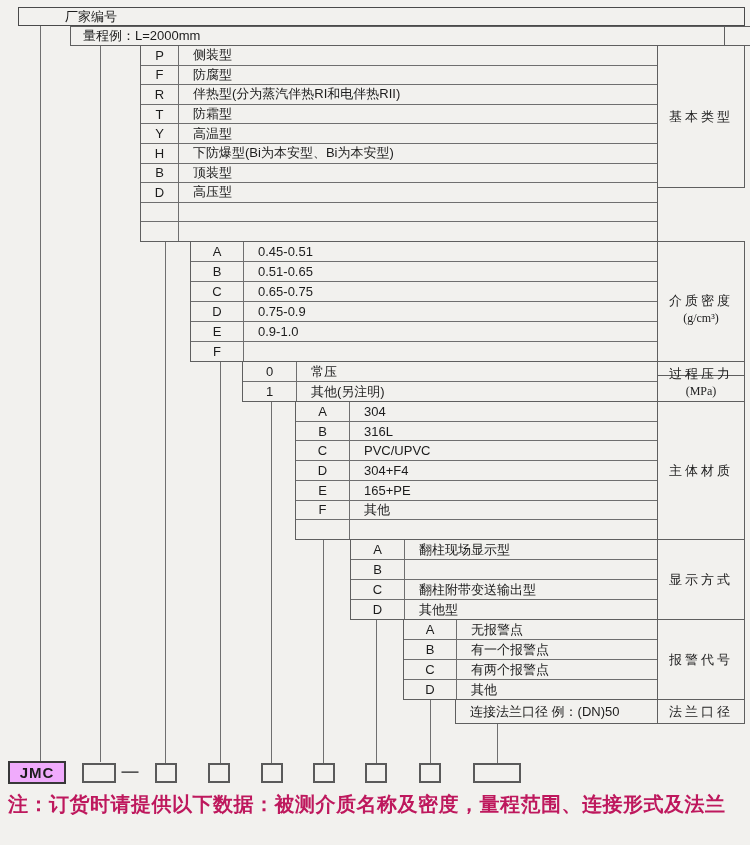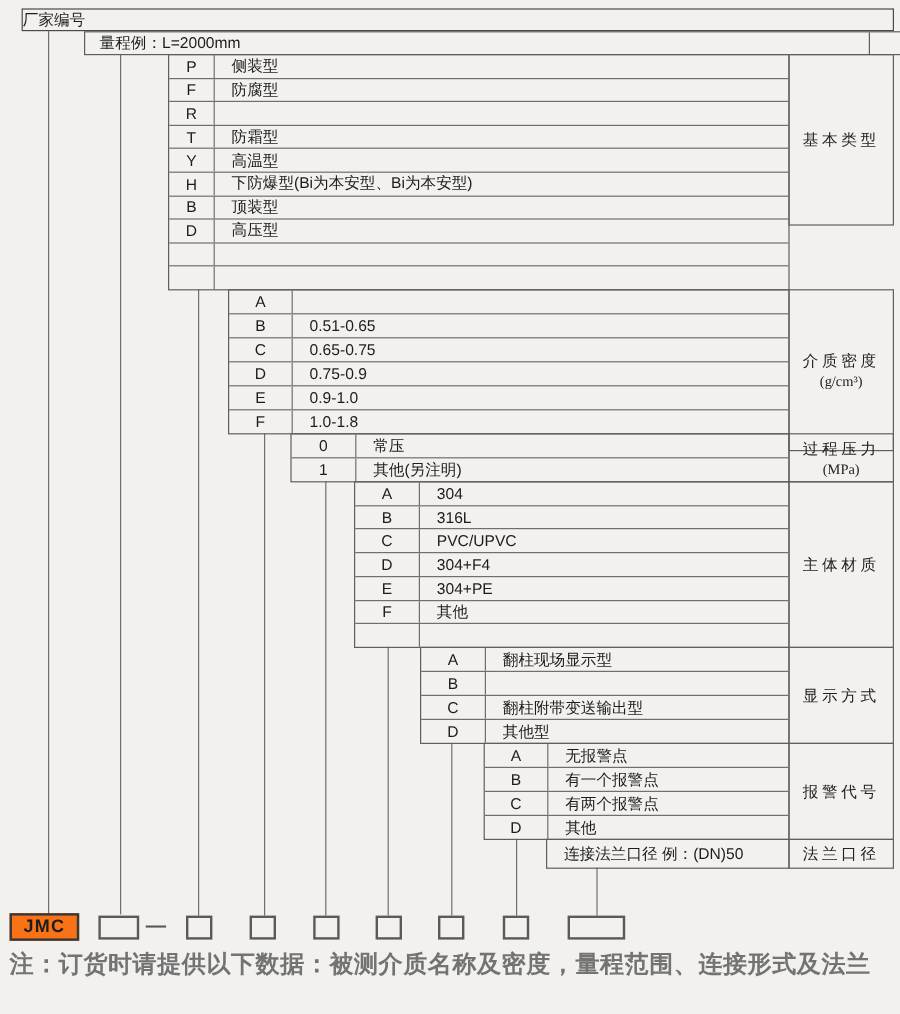--- a/index.html
+++ b/index.html
@@ -3,21 +3,21 @@
 <meta charset="utf-8">
 <style>
   html,body{margin:0;padding:0;background:#ffffff;}
   #canvas{
     position:relative;width:750px;height:845px;background:#f2f1ee;
     font-family:"Liberation Sans","DejaVu Sans",sans-serif;color:#1c1c1c;overflow:hidden;
   }
   .vline{position:absolute;width:1px;background:#6f6f6f;}
   .cellbox{position:absolute;box-sizing:border-box;border:1px solid #5f5f5f;}
   #factory-box{left:18px;top:7px;width:727px;height:19px;display:flex;align-items:center;
-    font-size:13px;border-color:#4a4a4a;}
+    padding-left:46px;font-size:13px;border-color:#4a4a4a;}
   #range-row{left:70px;top:26px;width:743px;height:20px;display:flex;}
   #range-text{flex:1;display:flex;align-items:center;padding-left:12px;font-size:13px;}
   #range-label-cell{width:88px;box-sizing:border-box;border-left:1px solid #5f5f5f;
     display:flex;align-items:center;justify-content:center;
     font-family:"Liberation Serif","DejaVu Serif",serif;font-size:13px;letter-spacing:3px;}
   .section{position:absolute;box-sizing:border-box;border:1px solid #5f5f5f;
     display:flex;flex-direction:column;}
   .row{flex:1;display:flex;border-top:1px solid #6f6f6f;min-height:0;align-items:stretch;}
   .row:first-child{border-top:none;}
   .code{display:flex;align-items:center;justify-content:center;
@@ -28,21 +28,21 @@
     border:1px solid #5f5f5f;display:flex;flex-direction:column;align-items:center;
     justify-content:center;font-family:"Liberation Serif","DejaVu Serif",serif;
     font-size:13px;letter-spacing:3px;color:#222;text-align:center;}
   .label-sub{letter-spacing:0;font-size:12px;margin-top:1px;}
   #flange-row{left:455px;top:699px;width:203px;height:25px;display:flex;
     align-items:center;padding-left:14px;font-size:13px;white-space:nowrap;}
   .model-box{position:absolute;top:763px;height:20px;box-sizing:border-box;
     border:2px solid #5a5a5a;}
   #jmc-box{position:absolute;left:8px;top:761px;width:58px;height:23px;box-sizing:border-box;
     border:2px solid #383838;display:flex;align-items:center;justify-content:center;
-    font-weight:bold;font-size:15px;letter-spacing:1px;background:#f97316;}
+    font-weight:bold;font-size:15px;letter-spacing:1px;background:#f0abfc;}
   #model-dash{position:absolute;left:115px;top:762px;width:30px;height:20px;display:flex;
     align-items:center;justify-content:center;color:#555;font-size:17px;font-weight:bold;}
   #note{position:absolute;left:8px;top:791px;width:742px;font-weight:bold;
     font-size:20px;line-height:27px;letter-spacing:0.5px;}
 </style>
 </head>
 <body>
 
 <div id="canvas" style="background: rgb(242, 241, 238);">
 
@@ -70,20 +70,21 @@
         <div class="row">
           <div class="code" style="width: 37px;">P</div>
           <div class="desc">侧装型</div>
         </div>
         <div class="row">
           <div class="code" style="width: 37px;">F</div>
           <div class="desc">防腐型</div>
         </div>
         <div class="row">
           <div class="code" style="width: 37px;">R</div>
+          <div class="desc">伴热型(分为蒸汽伴热RI和电伴热RII)</div>
         </div>
         <div class="row">
           <div class="code" style="width: 37px;">T</div>
           <div class="desc">防霜型</div>
         </div>
         <div class="row">
           <div class="code" style="width: 37px;">Y</div>
           <div class="desc">高温型</div>
         </div>
         <div class="row">
@@ -106,40 +107,40 @@
           <div class="code" style="width: 37px;"></div>
           <div class="desc"></div>
         </div>
       </div>
       <div class="label-cell" style="top: 45px; height: 143px;">
         <div>基本类型</div>
       </div>
       <div class="section" style="left: 190px; top: 241px; width: 468px; height: 121px;">
         <div class="row">
           <div class="code" style="width: 52px;">A</div>
+          <div class="desc">0.45-0.51</div>
         </div>
         <div class="row">
           <div class="code" style="width: 52px;">B</div>
           <div class="desc">0.51-0.65</div>
         </div>
         <div class="row">
           <div class="code" style="width: 52px;">C</div>
           <div class="desc">0.65-0.75</div>
         </div>
         <div class="row">
           <div class="code" style="width: 52px;">D</div>
           <div class="desc">0.75-0.9</div>
         </div>
         <div class="row">
           <div class="code" style="width: 52px;">E</div>
           <div class="desc">0.9-1.0</div>
         </div>
         <div class="row">
           <div class="code" style="width: 52px;">F</div>
-          <div class="desc">1.0-1.8</div>
         </div>
       </div>
       <div class="label-cell" style="top: 241px; height: 135px;">
         <div>介质密度</div>
         <div class="label-sub">(g/cm³)</div>
       </div>
       <div class="section" style="left: 242px; top: 361px; width: 416px; height: 41px;">
         <div class="row">
           <div class="code" style="width: 53px;">0</div>
           <div class="desc">常压</div>
@@ -165,21 +166,21 @@
         <div class="row">
           <div class="code" style="width: 53px;">C</div>
           <div class="desc">PVC/UPVC</div>
         </div>
         <div class="row">
           <div class="code" style="width: 53px;">D</div>
           <div class="desc">304+F4</div>
         </div>
         <div class="row">
           <div class="code" style="width: 53px;">E</div>
-          <div class="desc">304+PE</div>
+          <div class="desc">165+PE</div>
         </div>
         <div class="row">
           <div class="code" style="width: 53px;">F</div>
           <div class="desc">其他</div>
         </div>
         <div class="row">
           <div class="code" style="width: 53px;"></div>
           <div class="desc"></div>
         </div>
       </div>
@@ -238,17 +239,17 @@
   <div class="model-box" style="left:82px;width:34px;"></div>
   <div id="model-dash">—</div>
   <div class="model-box" style="left:155px;width:22px;"></div>
   <div class="model-box" style="left:208px;width:22px;"></div>
   <div class="model-box" style="left:261px;width:22px;"></div>
   <div class="model-box" style="left:313px;width:22px;"></div>
   <div class="model-box" style="left:365px;width:22px;"></div>
   <div class="model-box" style="left:419px;width:22px;"></div>
   <div class="model-box" style="left:473px;width:48px;"></div>
 
-  <div id="note" style="color: #737373;">
+  <div id="note" style="color: #be185d;">
     <div>注：订货时请提供以下数据：被测介质名称及密度，量程范围、连接形式及法兰</div>
   </div>
 
 </div>
 
 </body></html>

